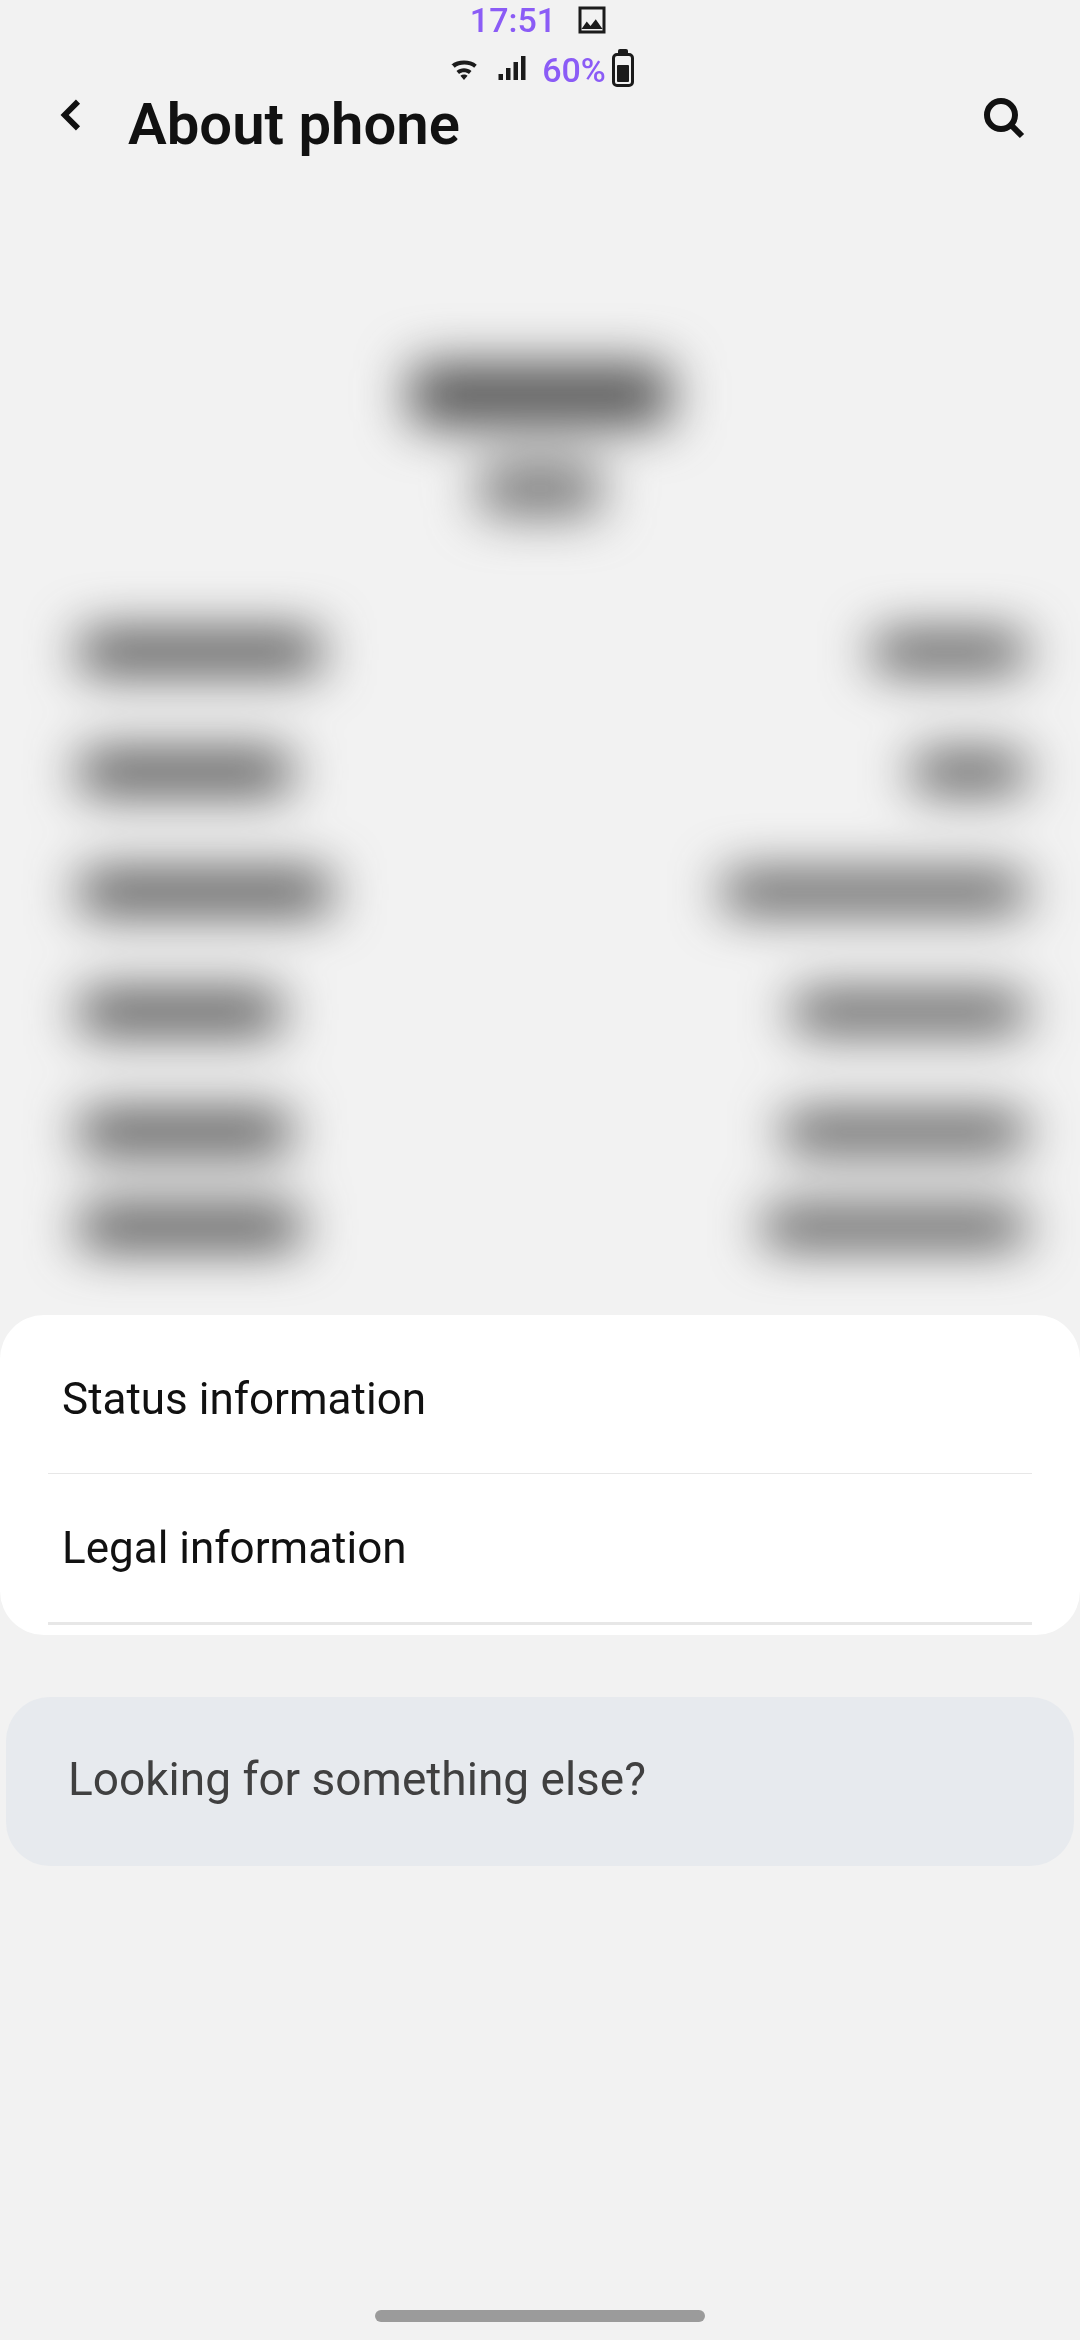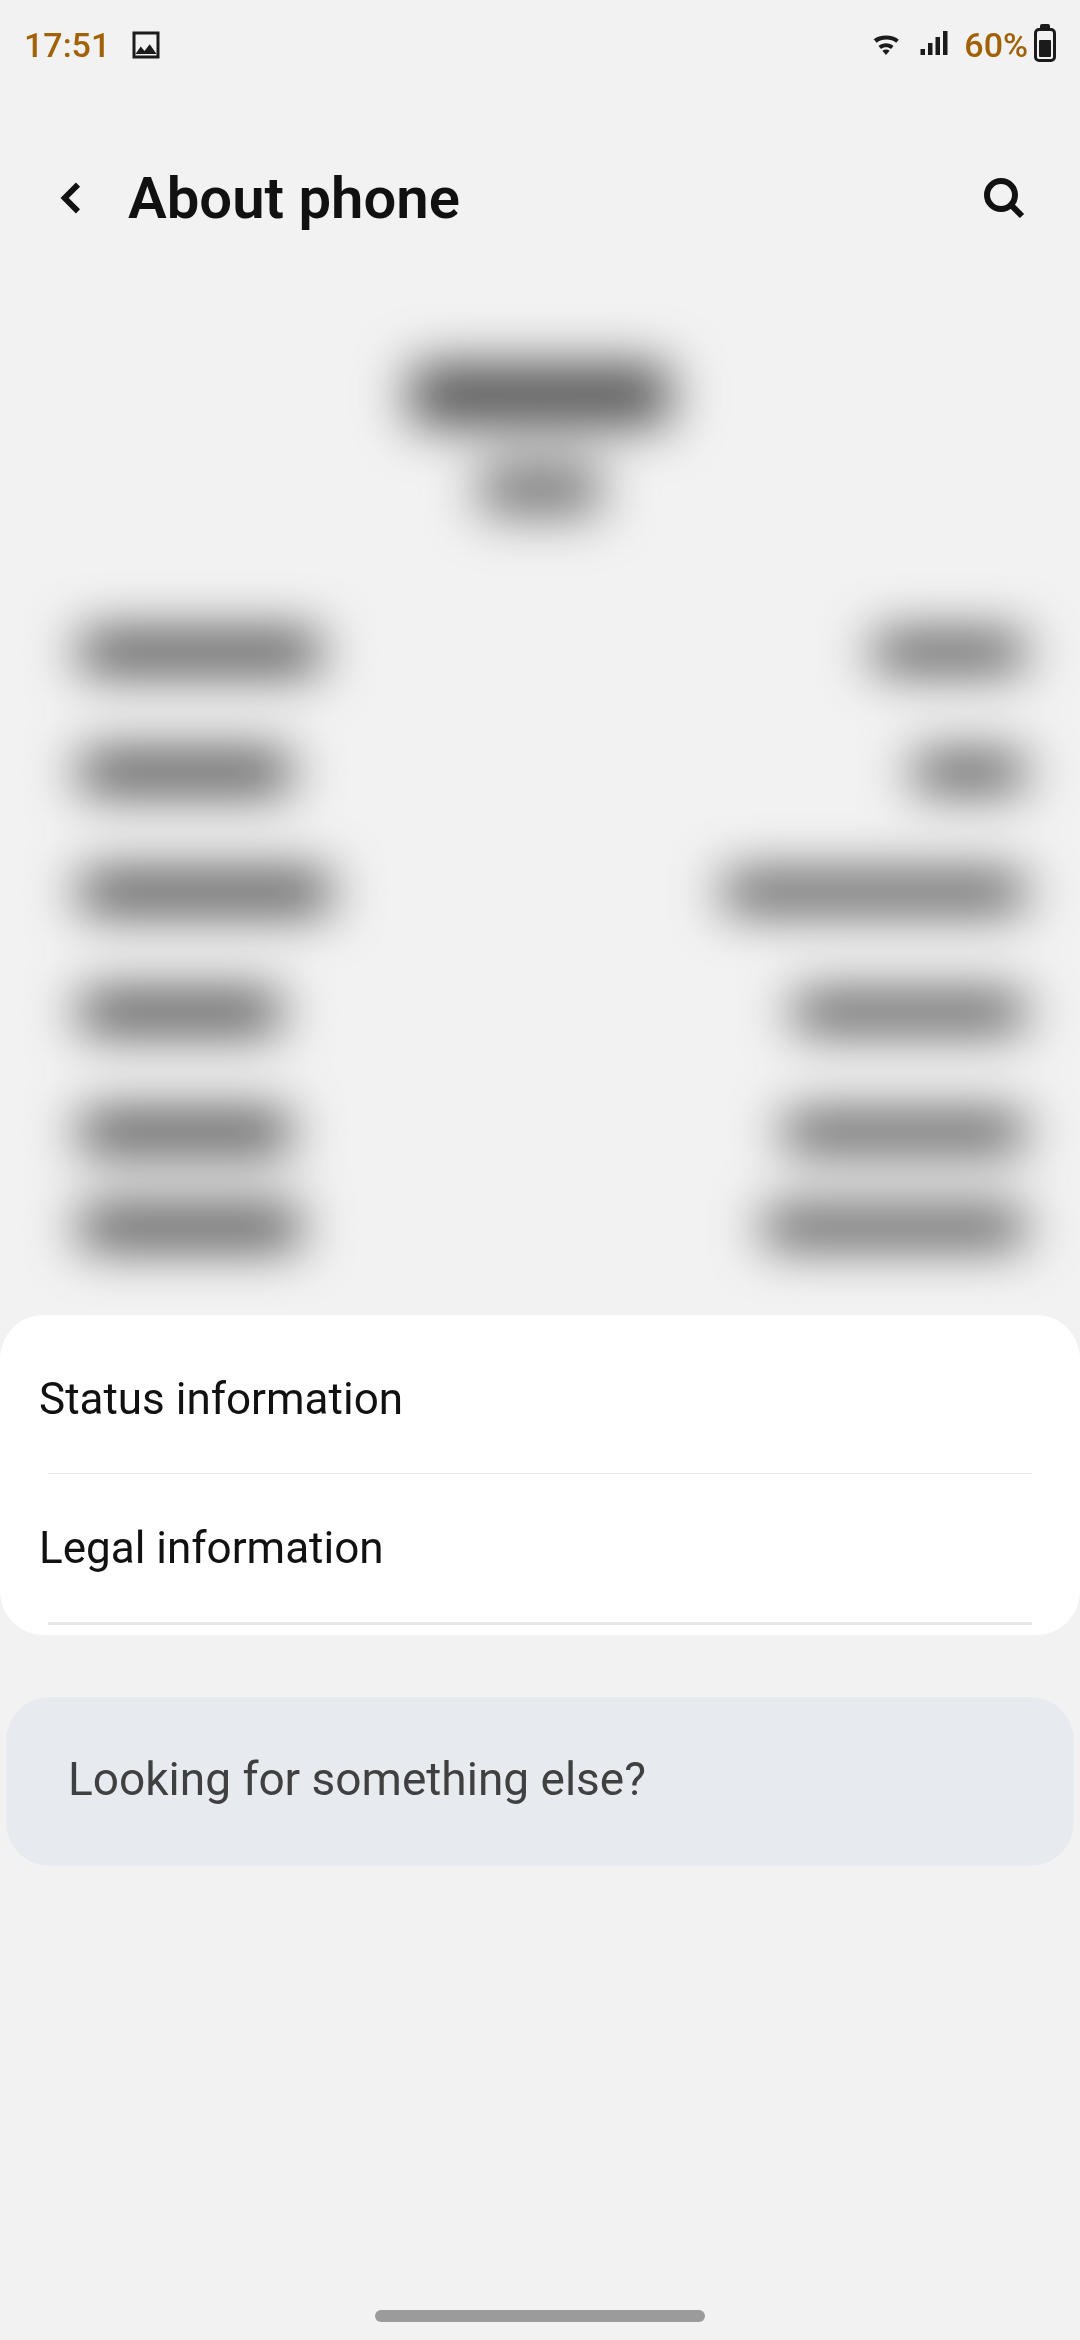--- a/index.html
+++ b/index.html
@@ -1,30 +1,30 @@
 <!DOCTYPE html>
 <html><head>
   <meta charset="utf-8">
   <style>
     * { margin:0; padding:0; box-sizing:border-box; font-family:-apple-system, BlinkMacSystemFont, "Segoe UI", Roboto, Arial, sans-serif; }
     html, body { width:1080px; height:2340px; background:#f2f2f2; color:#111; overflow:hidden; }
 
     
-    .status-bar { position:relative; height:90px; padding:0 24px; display:flex; align-items:center; justify-content:space-between; font-size:34px; font-weight:500; color:#a16207; }
+    .status-bar { position:relative; height:90px; padding:0 24px; display:flex; align-items:center; justify-content:space-between; font-size:34px; font-weight:500; color:#8b5cf6;flex-direction:column; }
     .status-left { display:flex; align-items:center; gap:18px; }
     .status-right { display:flex; gap:12px; }
     .stat-icon { display:inline-flex; align-items:center; justify-content:center; width:36px; height:36px; }
     .stat-icon svg { width:100%; height:100%; fill:#1b1b1b; }
     .battery-wrap { display:flex; align-items:center; gap:6px; }
     .battery-shell { width:22px; height:34px; border:3px solid #1b1b1b; border-radius:5px; position:relative; }
     .battery-shell::before { content:""; position:absolute; top:-7px; left:50%; transform:translateX(-50%); width:10px; height:4px; background:#1b1b1b; border-radius:2px 2px 0 0; }
     .battery-level { position:absolute; left:2px; right:2px; bottom:2px; height:60%; background:#1b1b1b; border-radius:1px; }
 
     
-    .header { height:215px; display:flex; align-items:center; padding:0 48px; gap:30px; }
+    .header { height:215px; display:flex; padding:0 48px; gap:30px; }
     .back-btn { width:50px; height:50px; display:flex; align-items:center; justify-content:center; }
     .back-btn svg { width:40px; height:40px; stroke:#111; stroke-width:3.5; fill:none; }
     .title { font-size:58px; font-weight:600; flex:1; }
     .search-btn { width:56px; height:56px; display:flex; align-items:center; justify-content:center; }
     .search-btn svg { width:48px; height:48px; stroke:#111; stroke-width:3; fill:none; }
 
     
     .device-section { position:relative; height:1010px; padding:0 48px; }
     .blur-area { position:absolute; inset:0; filter:blur(26px); }
     .blur-title { position:absolute; top:60px; left:50%; transform:translateX(-50%); width:260px; height:60px; background:#4d4d4d; border-radius:12px; }
@@ -34,21 +34,21 @@
     .br-r { height:34px; background:#3a3a3a; border-radius:8px; }
     .r1 { top:320px; } .r1 .br-l{width:240px;} .r1 .br-r{width:150px;}
     .r2 { top:440px; } .r2 .br-l{width:210px;} .r2 .br-r{width:110px;}
     .r3 { top:560px; } .r3 .br-l{width:250px;} .r3 .br-r{width:300px;}
     .r4 { top:680px; } .r4 .br-l{width:200px;} .r4 .br-r{width:230px;}
     .r5 { top:800px; } .r5 .br-l{width:210px;} .r5 .br-r{width:240px;}
     .r6 { top:895px; } .r6 .br-l{width:220px;} .r6 .br-r{width:260px;}
 
     
     .list-card { margin:0; background:#fff; border-radius:44px; padding:10px 0; }
-    .list-item { padding:48px 39px; font-size:44px; font-weight:400; color:#111; position:relative; }
+    .list-item { padding:48px 62px; font-size:44px; font-weight:400; color:#111; position:relative; }
     .divider { height:1px; background:#e7e7e7; margin:0 48px; }
 
     
     .arrow { position:absolute; top:50%; right:96px; transform:translateY(-50%); pointer-events:none; }
     .arrow svg { width:280px; height:70px; }
 
     
     .suggestion { margin:62px 6px 0 6px; background:#e7eaee; border-radius:44px; padding:55px 62px 60px; font-size:46px; color:#404040; }
 
     

